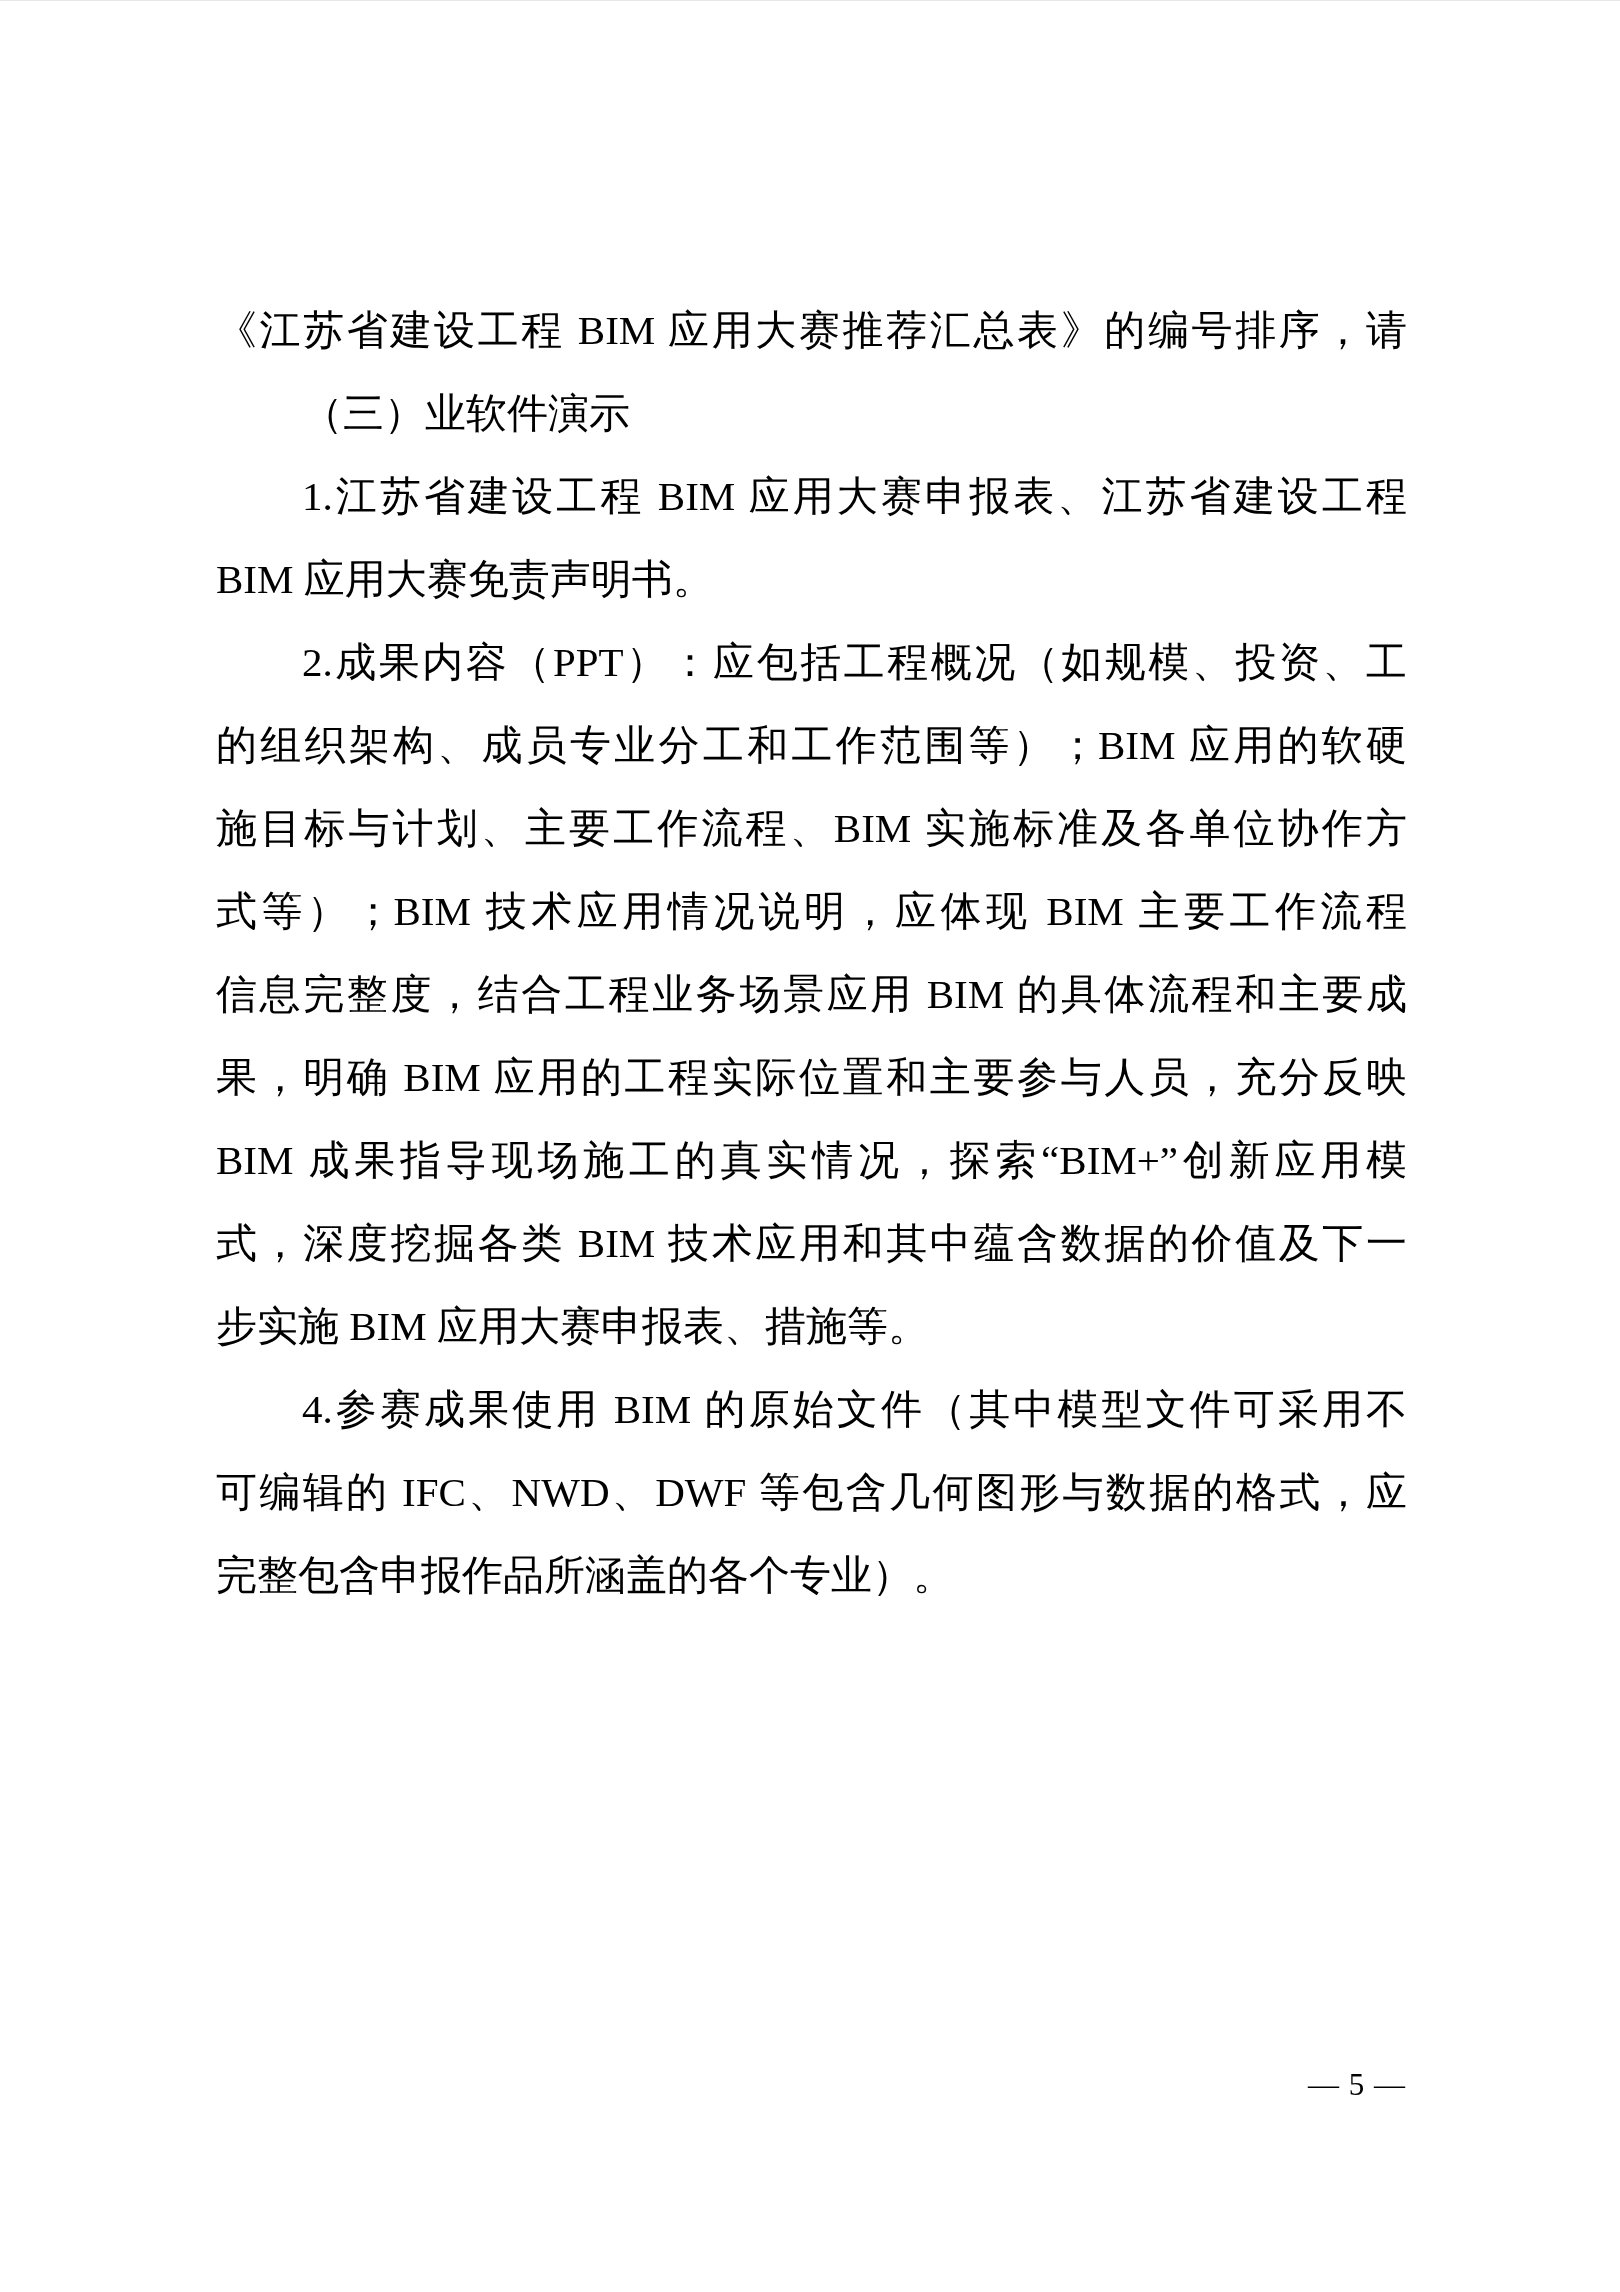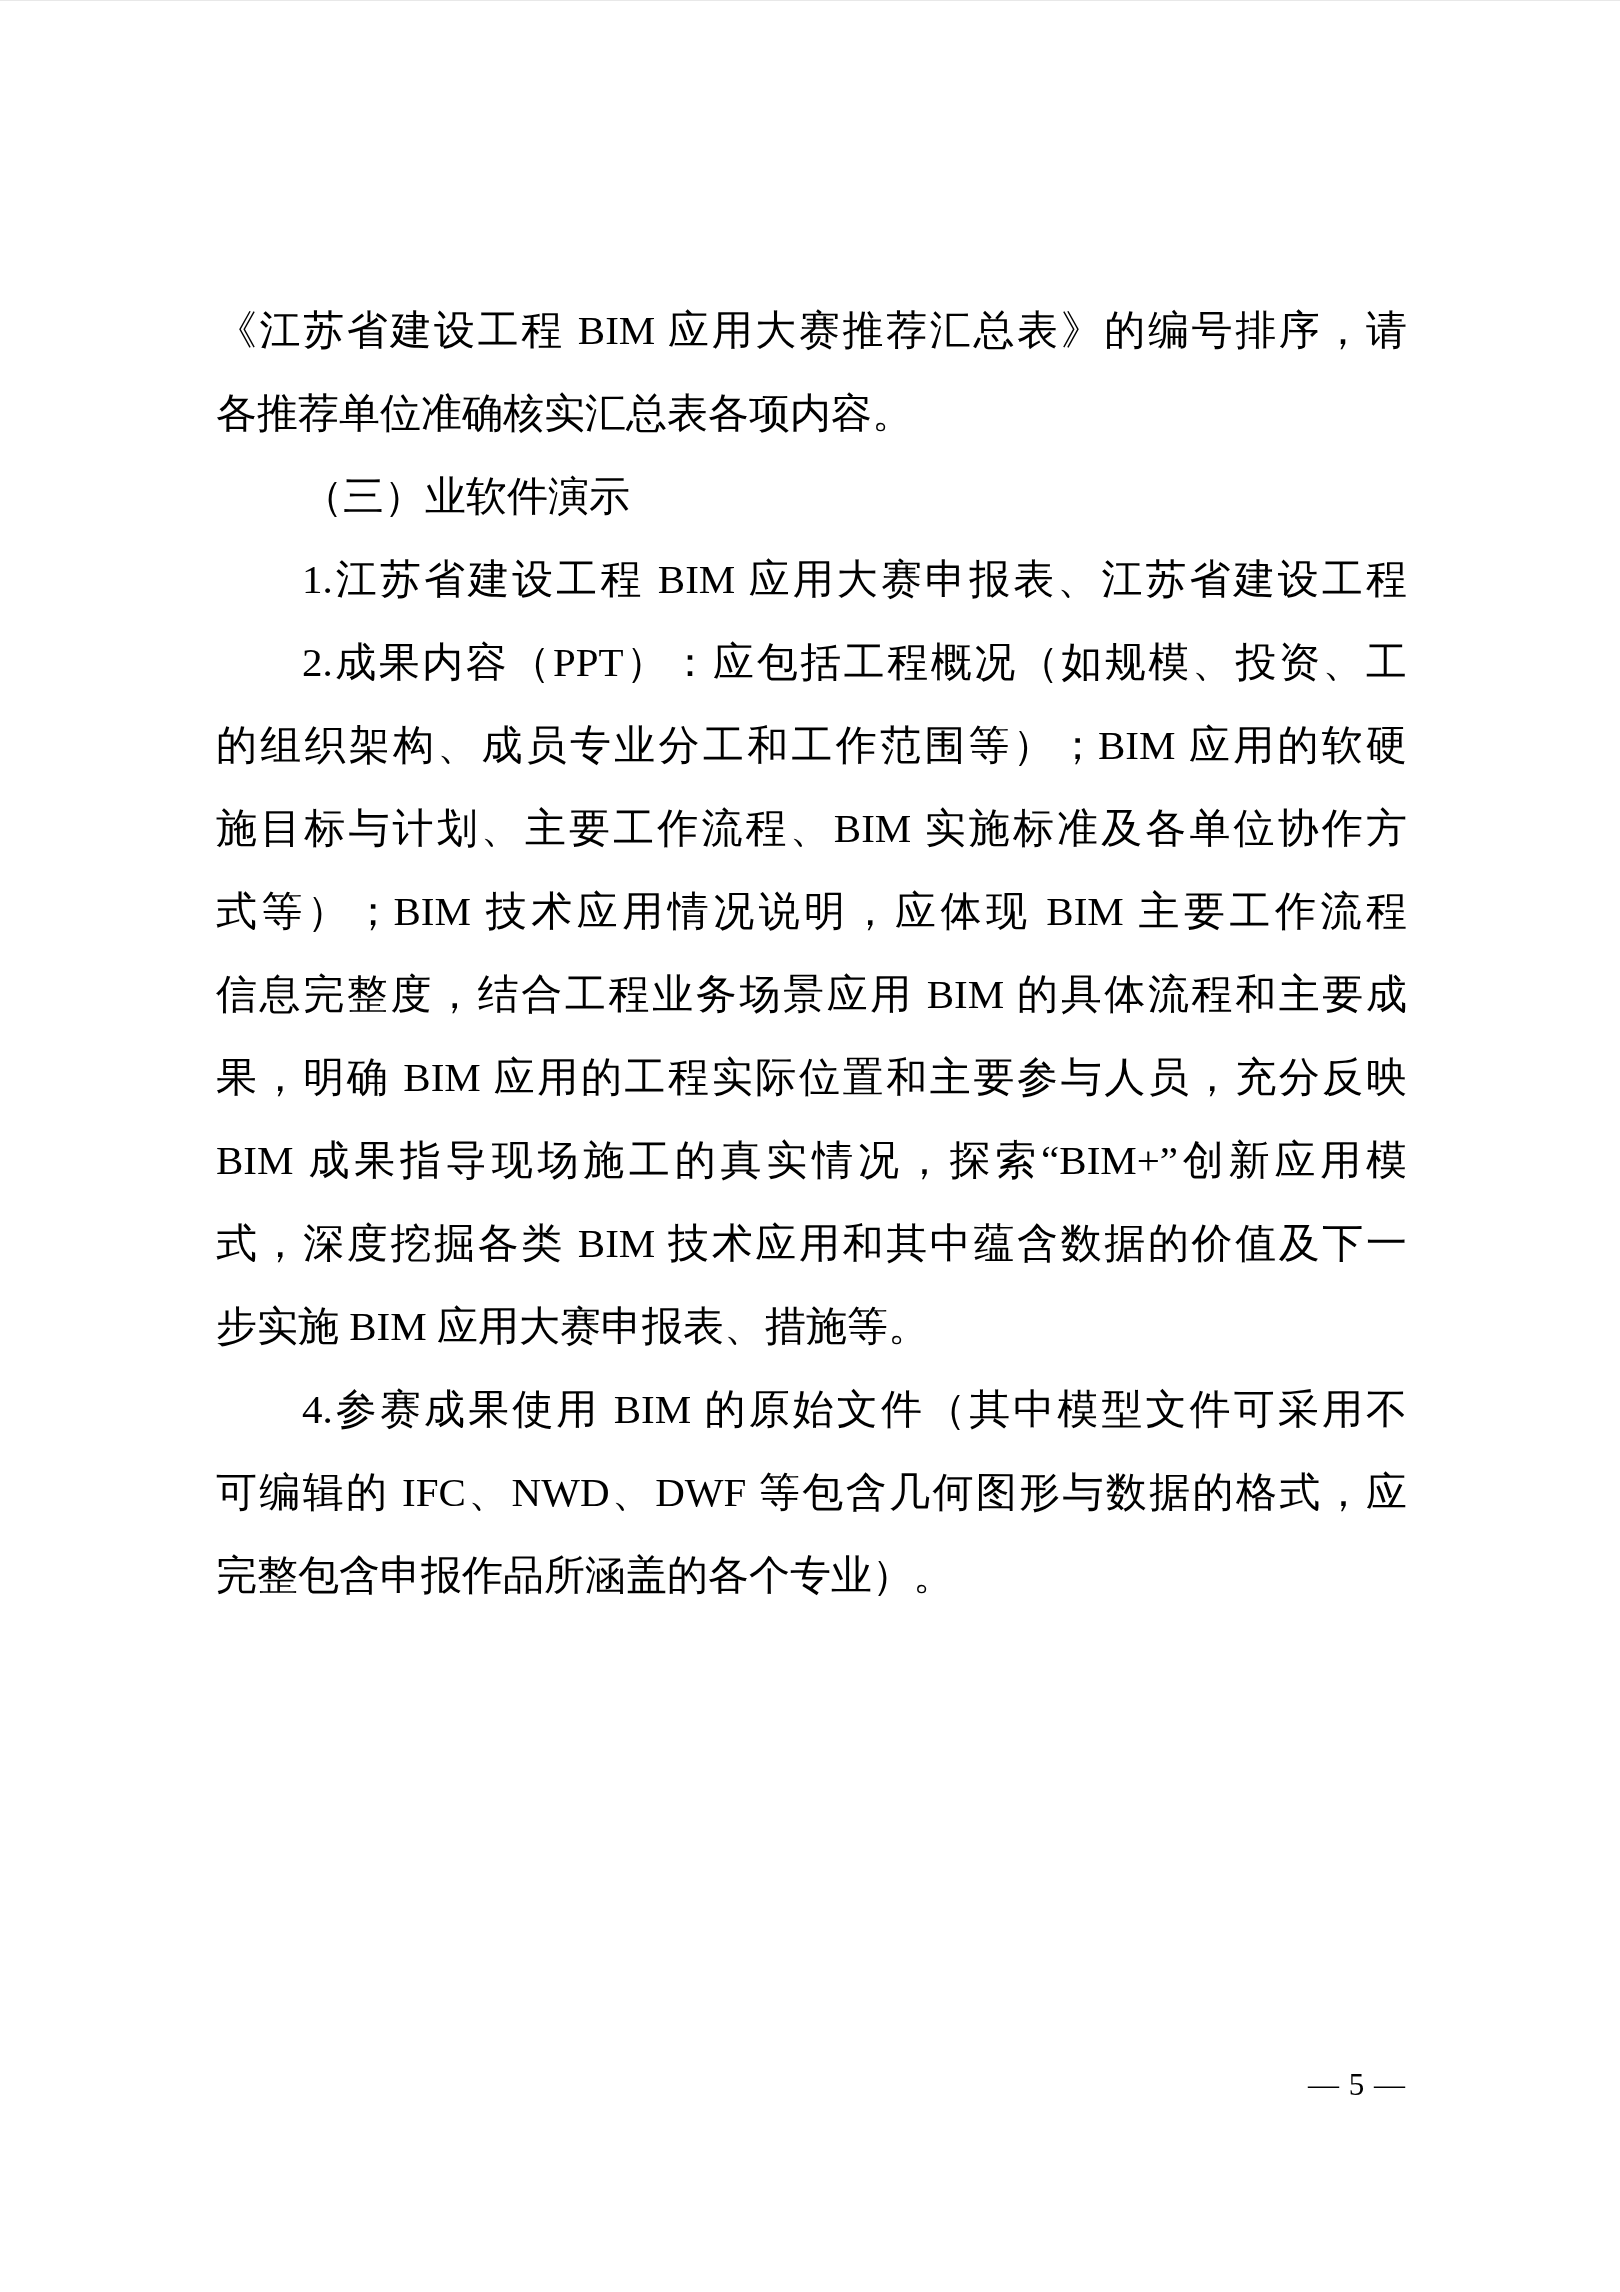--- a/index.html
+++ b/index.html
@@ -49,23 +49,23 @@
     letter-spacing: 1px;
     color: #000000;
   }
 </style>
 </head>
 <body>
 
 <div class="page">
   <div class="text-block">
       <div class="doc-line justify">《江苏省建设工程 BIM 应用大赛推荐汇总表》的编号排序，请</div>
-      <div class="doc-line plain">各推荐单位准确核实汇总表各项内容。</div>
       <div class="doc-line plain indent">（三）业软件演示</div>
       <div class="doc-line justify indent">1.江苏省建设工程 BIM 应用大赛申报表、江苏省建设工程</div>
+      <div class="doc-line plain">BIM 应用大赛免责声明书。</div>
       <div class="doc-line justify indent">2.成果内容（PPT）：应包括工程概况（如规模、投资、工</div>
       <div class="doc-line justify">的组织架构、成员专业分工和工作范围等）；BIM 应用的软硬</div>
       <div class="doc-line justify">施目标与计划、主要工作流程、BIM 实施标准及各单位协作方</div>
       <div class="doc-line justify">式等）；BIM 技术应用情况说明，应体现 BIM 主要工作流程</div>
       <div class="doc-line justify">信息完整度，结合工程业务场景应用 BIM 的具体流程和主要成</div>
       <div class="doc-line justify">果，明确 BIM 应用的工程实际位置和主要参与人员，充分反映</div>
       <div class="doc-line justify">BIM 成果指导现场施工的真实情况，探索“BIM+”创新应用模</div>
       <div class="doc-line justify">式，深度挖掘各类 BIM 技术应用和其中蕴含数据的价值及下一</div>
       <div class="doc-line plain">步实施 BIM 应用大赛申报表、措施等。</div>
       <div class="doc-line justify indent">4.参赛成果使用 BIM 的原始文件（其中模型文件可采用不</div>

